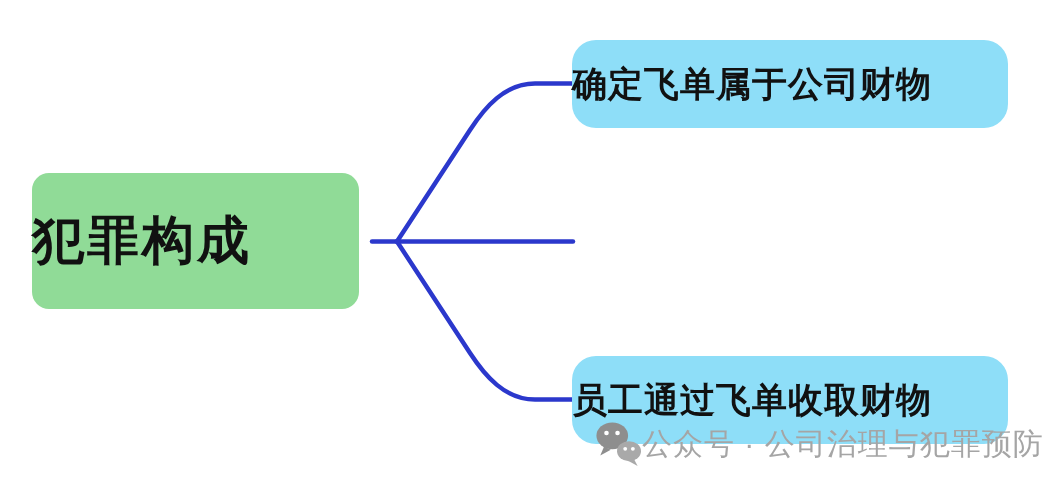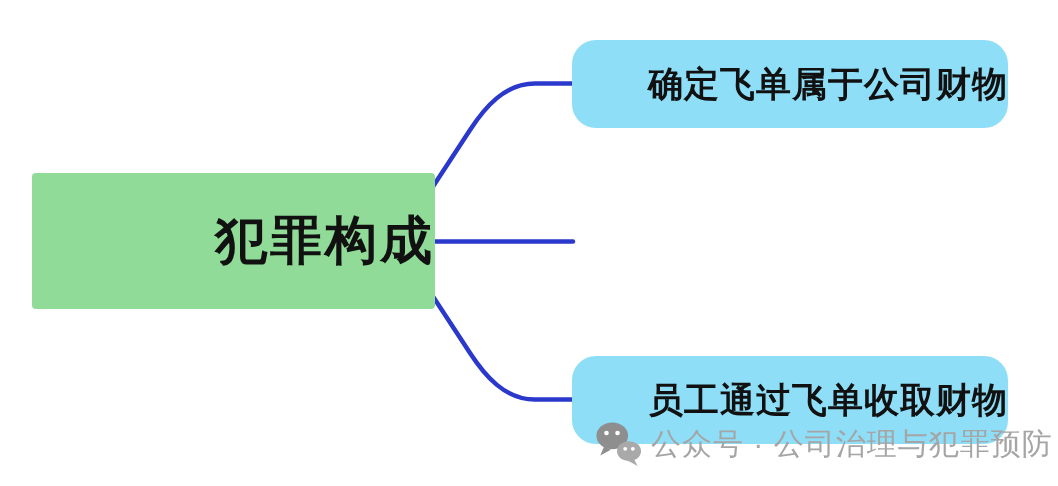--- a/index.html
+++ b/index.html
@@ -25,32 +25,32 @@
     fill: none;
     stroke: var(--line-color, #2B38CC);
     stroke-width: 4.5;
     stroke-linecap: round;
     stroke-linejoin: round;
   }
   .node {
     position: absolute;
     display: flex;
     align-items: center;
-    justify-content: flex-end;
+    justify-content: flex-start;
     text-align: center;
     color: var(--node-text, #111111);
     font-weight: bold;
   }
   .root-node {
     left: 32px;
     top: 173px;
-    width: 403px;
+    width: 327px;
     height: 136px;
     background: var(--root-bg, #90DB97);
-    border-radius: 4px;
+    border-radius: 17px;
     font-size: 52px;
     letter-spacing: 3px;
   }
   .branch-node {
     left: 572px;
     width: 436px;
     height: 88px;
     background: var(--branch-bg, #8EDEF8);
     border-radius: 24px;
     font-size: 35px;
@@ -59,21 +59,20 @@
   .branch-0 { top: 40px; }
   .branch-1 { top: 198px; }
   .branch-2 { top: 356px; }
   .watermark {
     position: absolute;
     left: 594px;
     top: 419px;
     height: 50px;
     display: flex;
     align-items: center;
-    gap: 9px;
     z-index: 5;
   }
   .watermark-text {
     font-size: 30px;
     color: var(--watermark-text, #A5A5A5);
     letter-spacing: 1px;
     white-space: nowrap;
   }
   .wx-big   { fill: var(--watermark-icon-dark, #8E8E8E); }
   .wx-small { fill: var(--watermark-icon-light, #A9A9A9); }

